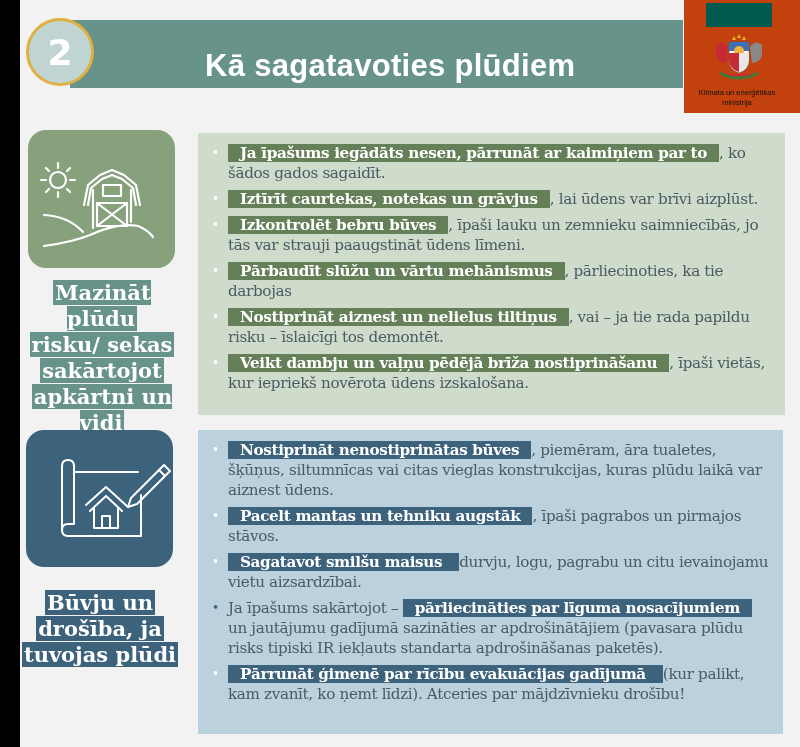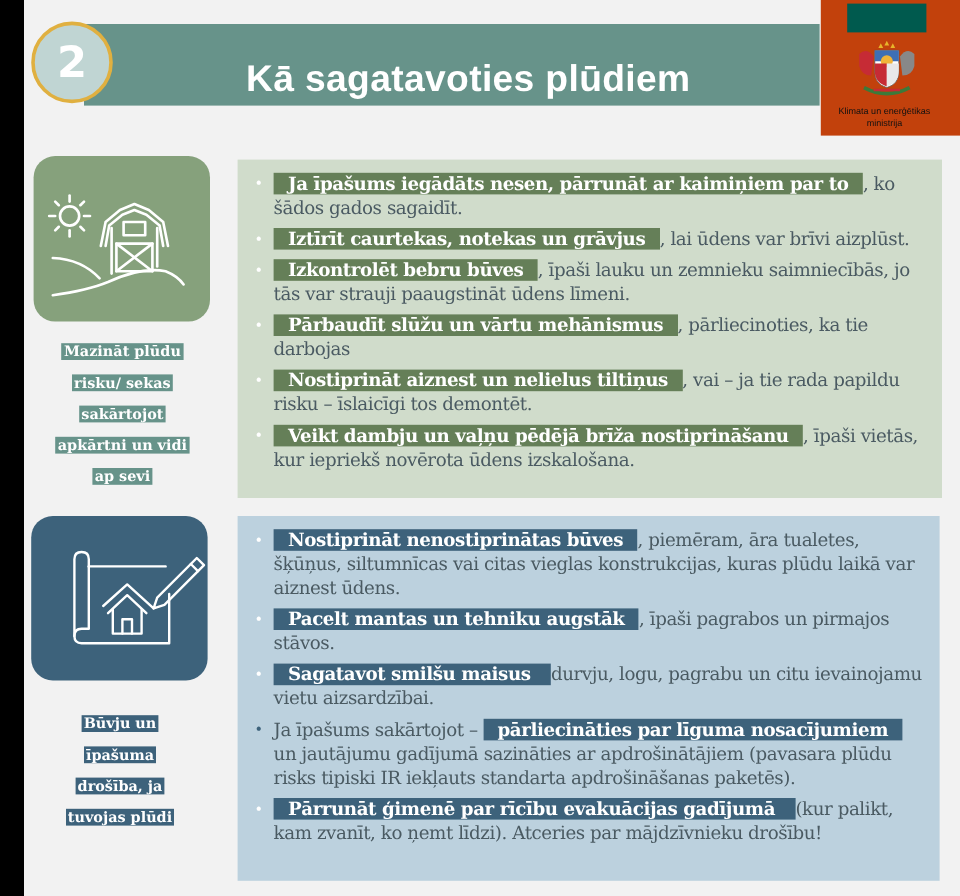--- a/index.html
+++ b/index.html
@@ -35,21 +35,21 @@
     position: absolute; left: 0; top: 88px; width: 106px; text-align: center;
     font-family: "Liberation Sans", sans-serif; font-size: 7.5px; line-height: 10px; color: #111;
   }
   .icon-box {
     position: absolute; border-radius: 18px;
   }
   .icon-box.green { left: 28px; top: 130px; width: 147px; height: 138px; background: #86a17c; }
   .icon-box.blue { left: 26px; top: 430px; width: 147px; height: 137px; background: #3d627b; }
   .icon-box svg { position: absolute; left: 0; top: 0; }
   .side-label {
-    position: absolute; text-align: center; font-weight: bold; font-size: 12px; line-height: 26px;
+    position: absolute; text-align: center; font-weight: bold; font-size: 21px; line-height: 26px;
     color: #fff;
   }
   .side-label span { padding: 0 2px; }
   .side-label.green { left: 18px; top: 280px; width: 168px; }
   .side-label.green span { background: #67938a; }
   .side-label.blue { left: 20px; top: 590px; width: 160px; text-align: center; }
   .side-label.blue span { background: #3d627b; }
   .panel {
     position: absolute; box-sizing: border-box; padding: 10px 14px 6px 10px;
   }
@@ -149,21 +149,20 @@
     <path d="M60 75 L80 57 L102 77"></path>
     <path d="M64 81 L80 66 L96 81"></path>
     <path d="M68 78 V98 H92 V78"></path>
     <path d="M76 98 V86 H84 V98"></path>
     <path d="M105 68 L138 35 L144 41 L111 74 L102 77 Z"></path>
     <line x1="133" y1="40" x2="139" y2="46"></line>
   </svg>
 </div>
 <div class="side-label blue">
   <div><span>Būvju un</span></div>
-  <div><span>īpašuma</span></div>
   <div><span>drošība, ja</span></div>
   <div><span>tuvojas plūdi</span></div>
 </div>
 
 <div class="panel blue">
   <ul>
     <li><span class="bullet">•</span><span class="hl">Nostiprināt nenostiprinātas būves</span><span>, piemēram, āra tualetes, šķūņus, siltumnīcas vai citas vieglas konstrukcijas, kuras plūdu laikā var aiznest ūdens.</span></li>
     <li><span class="bullet">•</span><span class="hl">Pacelt mantas un tehniku augstāk</span><span>, īpaši pagrabos un pirmajos stāvos.</span></li>
     <li><span class="bullet">•</span><span class="hl">Sagatavot smilšu maisus </span><span>durvju, logu, pagrabu un citu ievainojamu vietu aizsardzībai.</span></li>
     <li><span class="bullet dark">•</span><span>Ja īpašums sakārtojot – </span><span class="hl">pārliecināties par līguma nosacījumiem </span><span>un jautājumu gadījumā sazināties ar apdrošinātājiem (pavasara plūdu risks tipiski IR iekļauts standarta apdrošināšanas paketēs).</span></li>

